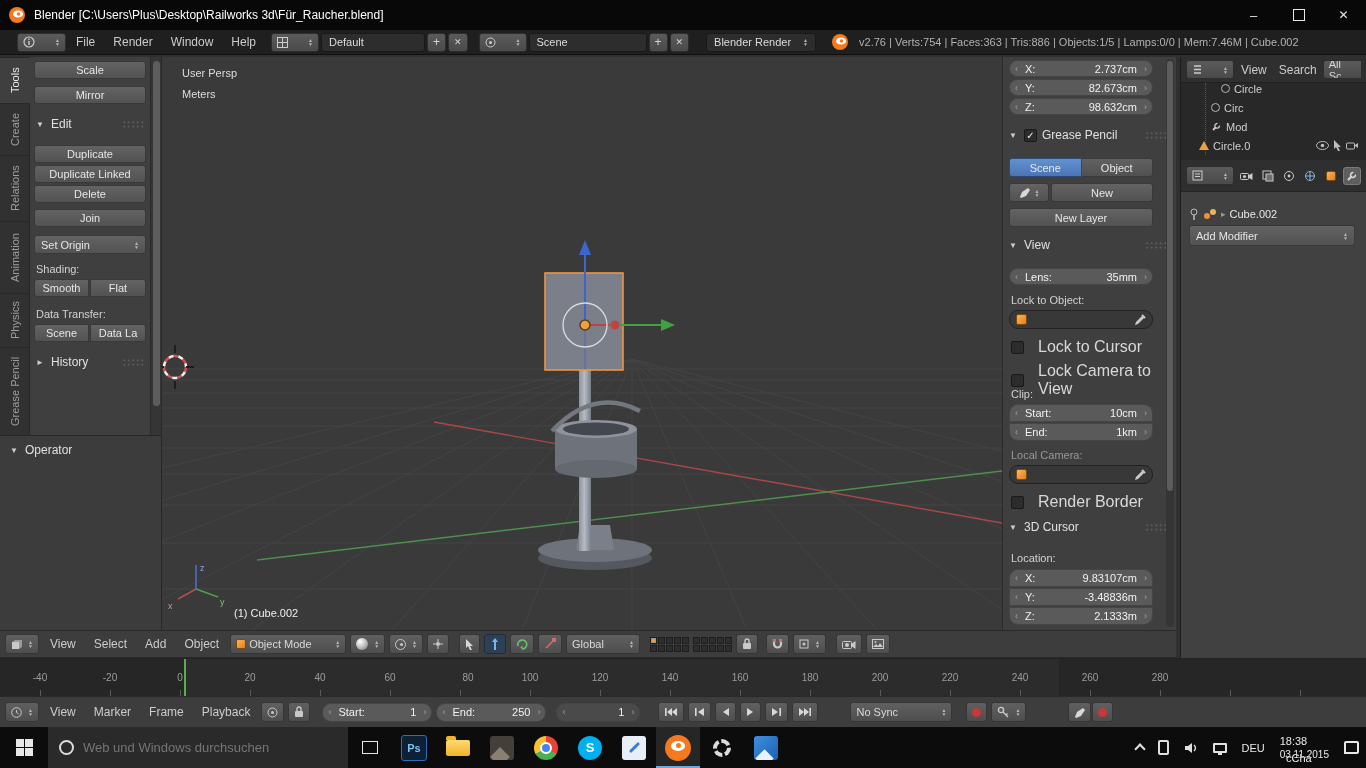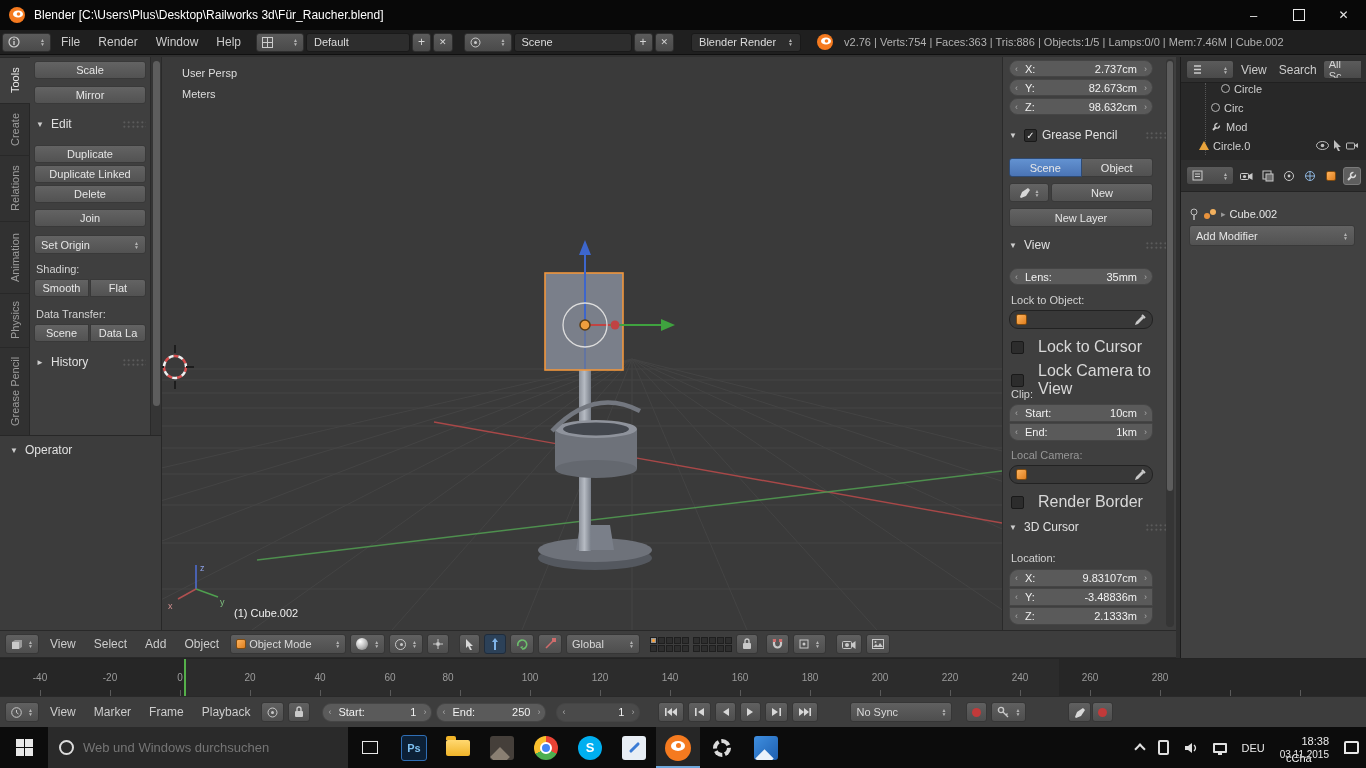--- a/index.html
+++ b/index.html
@@ -8,21 +8,21 @@
 .t{position:absolute}
 
 #titlebar{left:0;top:0;width:1366px;height:30px;background:#080808;color:#fff;display:flex;align-items:center}
 #titlebar .ttl{font-size:12px;margin-left:8px;white-space:nowrap}
 #titlebar .sp{flex:1}
 .wbtn{width:45px;height:30px;display:flex;align-items:center;justify-content:center;color:#e8e8e8}
 .wmin::before{content:"–";font-size:13px}
 .wmax::before{content:"";width:10px;height:10px;border:1px solid #e8e8e8;display:block}
 .wclose::before{content:"✕";font-size:12px}
 
-#infobar{left:0;top:30px;width:1366px;height:25px;background:#1f1f1f;border-bottom:1px solid #101010;display:flex;align-items:center;padding:0 1px}
+#infobar{left:0;top:30px;width:1366px;height:25px;background:#1f1f1f;border-bottom:1px solid #101010;display:flex;align-items:center;padding:0 16px}
 .mn{font-size:12px;padding:0 9px;height:100%;display:flex;align-items:center;color:#cbcbcb}
 .hbtn{height:19px;background:linear-gradient(#5b5b5b,#4a4a4a);border:1px solid #2e2e2e;border-radius:3px;display:flex;align-items:center;gap:17px;padding:0 5px;color:#d6d6d6;font-size:11px;margin:0 1px}
 .hfield{height:19px;background:#2d2d2d;border:1px solid #191919;border-radius:3px;display:flex;align-items:center;padding:0 7px;color:#dcdcdc;font-size:11px;margin:0 1px}
 .dar{display:inline-flex;flex-direction:column;justify-content:center;line-height:4px;font-size:5px;color:#b5b5b5;margin-left:3px}
 .dar::before{content:"▲"}.dar::after{content:"▼"}
 .plus::before{content:"+";font-size:12px}
 .xx::before{content:"✕";font-size:9px}
 .stats{font-size:11px;color:#b2b2b2;margin-left:10px;white-space:nowrap}
 
 .btn{position:absolute;background:linear-gradient(#636363,#525252);border:1px solid #393939;border-radius:3px;color:#e6e6e6;font-size:11px;display:flex;align-items:center;justify-content:center}
@@ -119,21 +119,21 @@
 .gear{width:18px;height:18px;border-radius:50%;border:4px dashed #dcdcdc}
 .phot{width:24px;height:24px;background:linear-gradient(135deg,#3f8fe0,#1e5fb0);border-radius:3px;position:relative;overflow:hidden}
 .phot::after{content:"";position:absolute;bottom:-5px;left:4px;width:13px;height:13px;background:#eaf2fb;transform:rotate(45deg)}
 .tray{margin-left:auto;display:flex;align-items:center}
 .tri{padding:0 7px;display:flex;align-items:center;justify-content:center;color:#e6e6e6;height:100%}
 .chev{width:8px;height:8px;border-left:2px solid #e0e0e0;border-top:2px solid #e0e0e0;transform:rotate(45deg);margin-top:3px}
 .tab{width:11px;height:15px;border:2px solid #e0e0e0;border-radius:2px}
 .net{width:14px;height:10px;border:2px solid #e0e0e0;border-radius:1px;position:relative}
 .net::after{content:"";position:absolute;left:3px;bottom:-4px;width:4px;height:2px;background:#e0e0e0}
 .lang{font-size:11px;color:#eaeaea}
-.clock{display:flex;flex-direction:column;align-items:flex-end;justify-content:center;color:#eaeaea;font-size:11px;line-height:1.3;padding:0 8px}
+.clock{display:flex;flex-direction:column;align-items:flex-start;justify-content:center;color:#eaeaea;font-size:11px;line-height:1.3;padding:0 8px}
 .act{width:15px;height:13px;border:2px solid #e8e8e8;border-radius:2px 2px 2px 0}
 #wm{position:absolute;left:1286px;top:752px;color:#f2f2f2;font-size:11px;z-index:50;text-shadow:0 0 2px #000}
 </style>
 </head>
 <body>
 
 <div id="screen">
 
   <div id="titlebar" class="t">
     <svg width="18" height="18" style="margin-left:8px">
@@ -671,21 +671,21 @@
   <div id="ruler" class="t">
     <div class="dimL"></div>
     <div class="dimR"></div>
     <div id="rticks"></div>
     <span class="rlab" style="left:20px">-40</span>
     <span class="rlab" style="left:90px">-20</span>
     <span class="rlab" style="left:160px">0</span>
     <span class="rlab" style="left:230px">20</span>
     <span class="rlab" style="left:300px">40</span>
     <span class="rlab" style="left:370px">60</span>
-    <span class="rlab" style="left:428px">80</span>
+    <span class="rlab" style="left:448px">80</span>
     <span class="rlab" style="left:510px">100</span>
     <span class="rlab" style="left:580px">120</span>
     <span class="rlab" style="left:650px">140</span>
     <span class="rlab" style="left:720px">160</span>
     <span class="rlab" style="left:790px">180</span>
     <span class="rlab" style="left:860px">200</span>
     <span class="rlab" style="left:930px">220</span>
     <span class="rlab" style="left:1000px">240</span>
     <span class="rlab" style="left:1070px">260</span>
     <span class="rlab" style="left:1140px">280</span>

